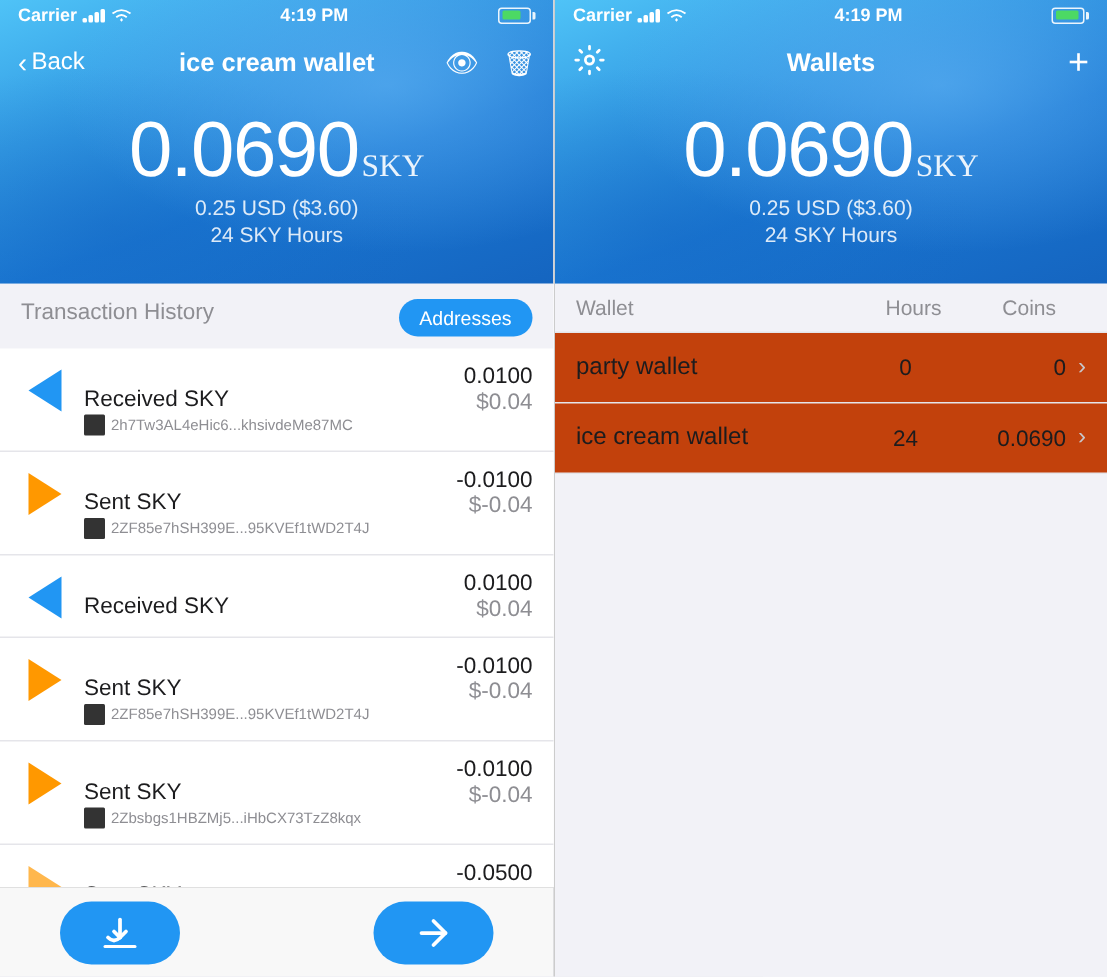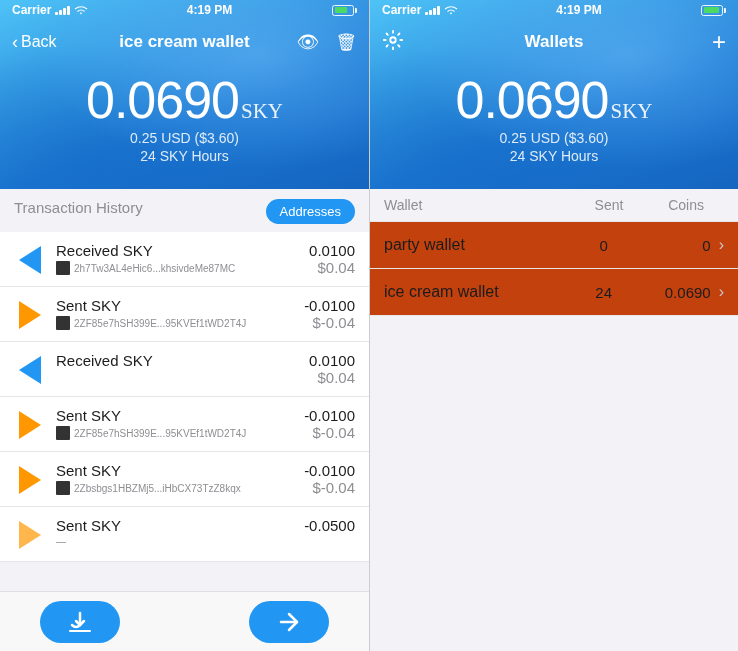--- a/index.html
+++ b/index.html
@@ -196,21 +196,21 @@
     }
     .tx-icon {
       width: 32px;
       height: 32px;
       display: flex;
       align-items: center;
       justify-content: center;
       flex-shrink: 0;
       margin-top: 2px;
     }
-    .tx-info { flex: 1; }
+    .tx-info { flex: 1; margin-top: 15px; }
     .tx-type { font-size: 15px; font-weight: 500; color: #1c1c1e; }
     .tx-addr { font-size: 10px; color: #8e8e93; display: flex; align-items: center; gap: 4px; margin-top: 2px; }
     .qr-mini {
       width: 14px;
       height: 14px;
       background: #333;
       display: inline-block;
       border-radius: 1px;
       flex-shrink: 0;
     }
@@ -526,21 +526,21 @@
       <div class="balance-usd">0.25 USD ($3.60)</div>
       <div class="balance-hours">24 SKY Hours</div>
     </div>
 
   </div>
 
   <div class="content-area">
 
     <div class="wallet-col-header">
       <span class="col-wallet">Wallet</span>
-      <span class="col-hours">Sent</span>
+      <span class="col-hours">Hours</span>
       <span class="col-coins">Coins</span>
     </div>
 
     <div class="wallet-list">
 
       <div class="wallet-item">
         <span class="wallet-name">party wallet</span>
         <span class="wallet-hours">0</span>
         <span class="wallet-coins">0</span>
         <span class="wallet-chevron">›</span>

